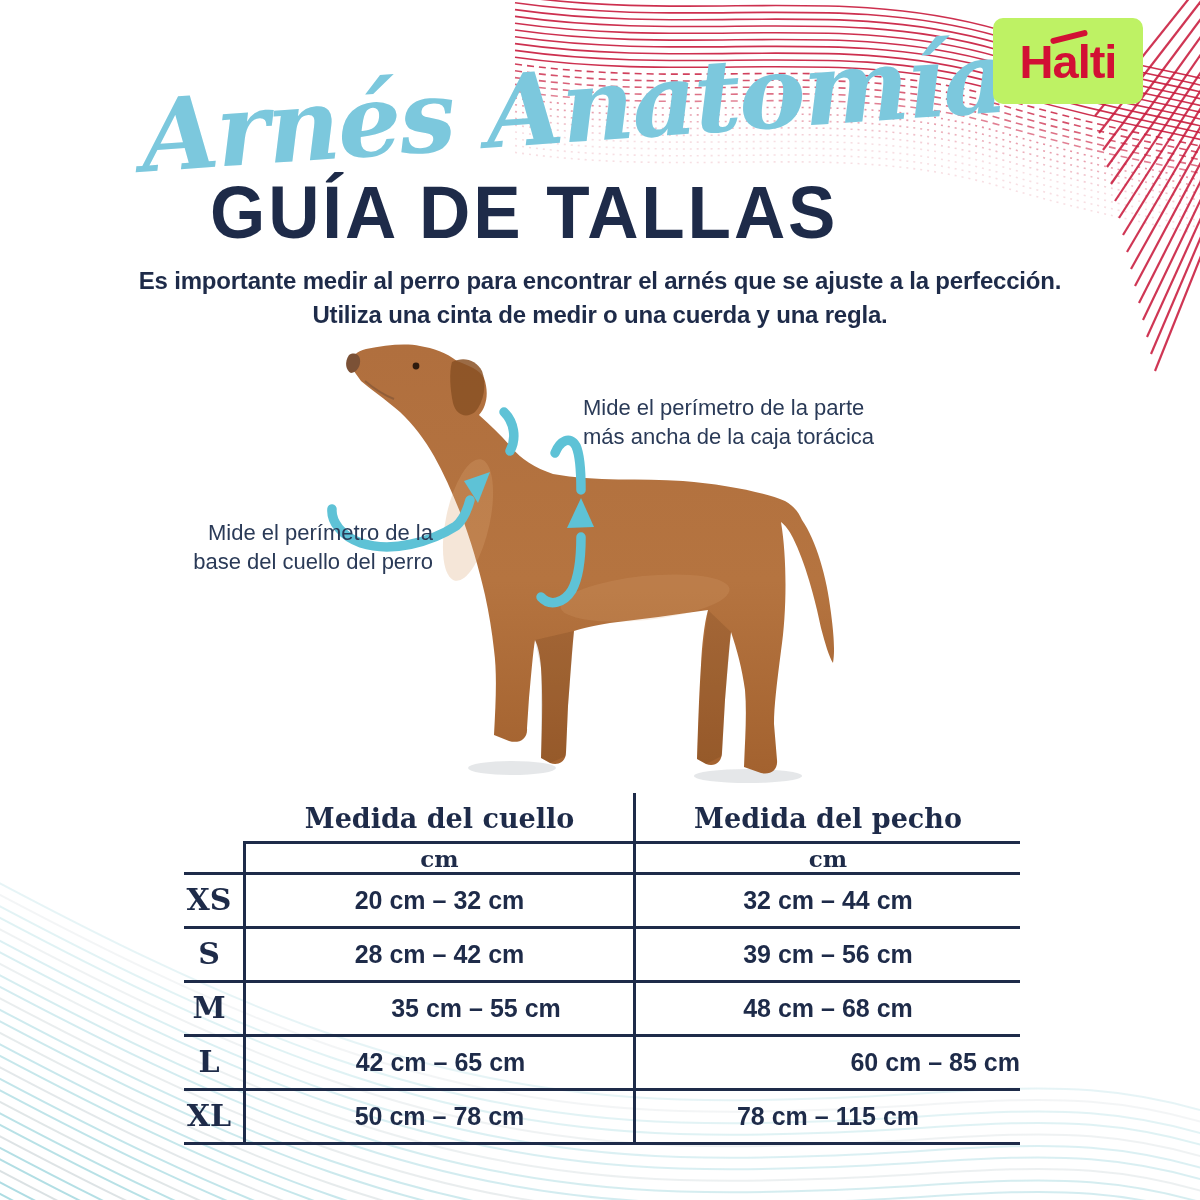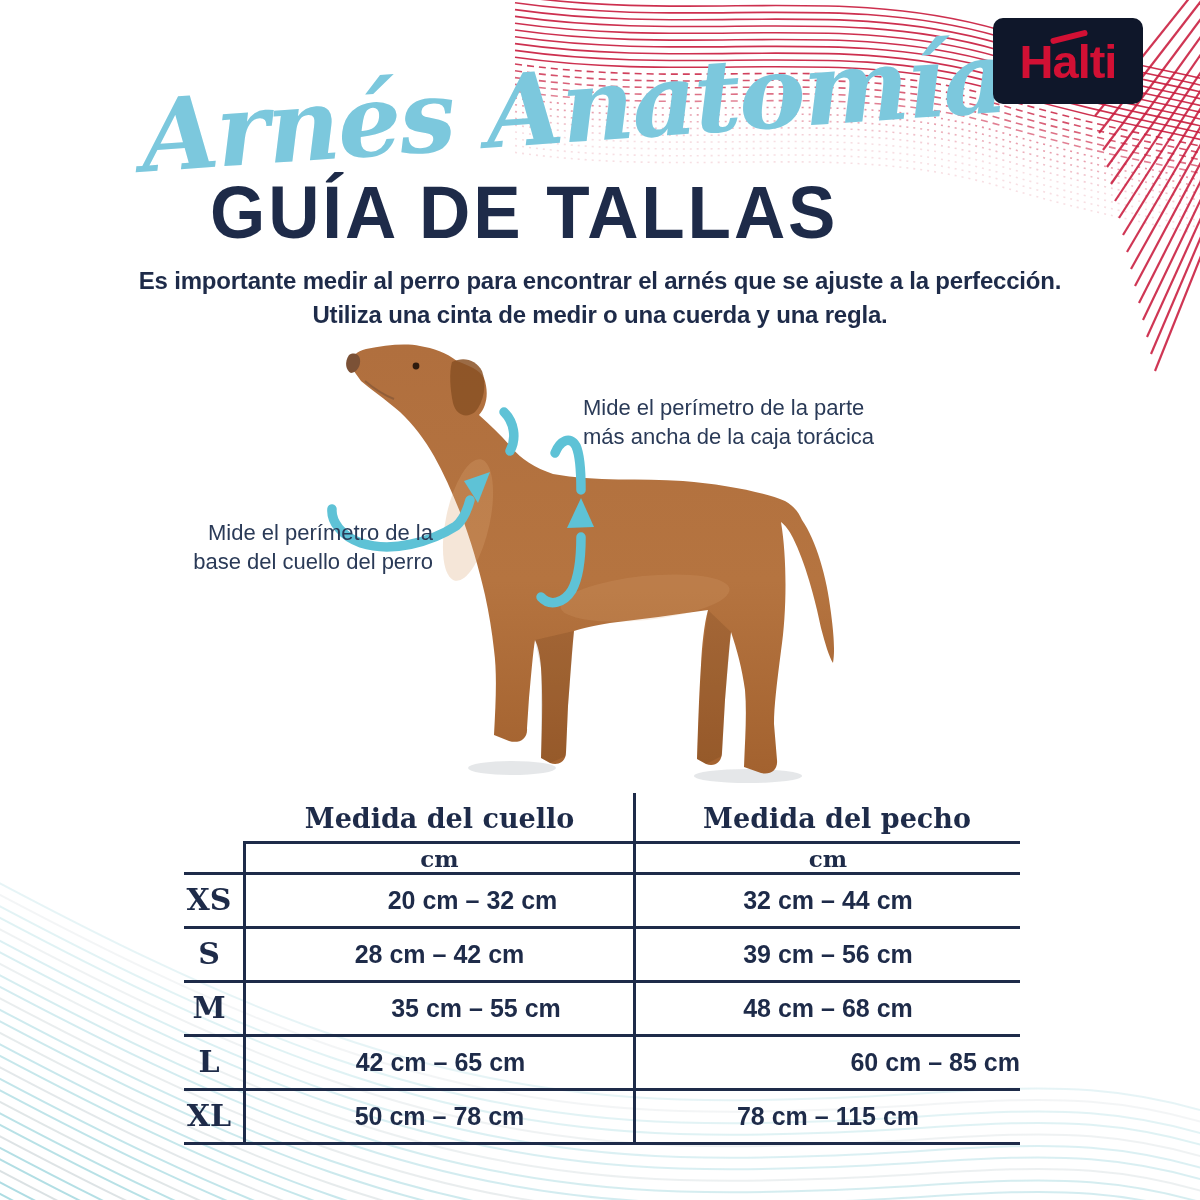--- a/index.html
+++ b/index.html
@@ -17,21 +17,21 @@
     font-size:100px;line-height:1.1;color:var(--sky);transform:rotate(-4deg);
     letter-spacing:-2px;white-space:nowrap;}
   .main-title{left:210px;top:176px;font-family:"Liberation Sans",sans-serif;
     font-weight:700;font-size:74px;line-height:1;color:var(--navy);
     letter-spacing:3px;transform:scaleX(0.96);transform-origin:left top;white-space:nowrap;}
   .intro{left:50px;top:264px;width:1100px;text-align:center;color:var(--navy);
     font-size:24px;font-weight:700;line-height:34px;letter-spacing:-0.2px;}
   .note{color:#2a3a57;font-size:22px;font-weight:500;line-height:29px;}
   .note-chest{left:583px;top:393px;width:340px;text-align:left;}
   .note-neck{left:158px;top:518px;width:275px;text-align:right;}
-  .logo-patch{left:993px;top:18px;width:150px;height:86px;background:#0f172a;
+  .logo-patch{left:993px;top:18px;width:150px;height:86px;background:#bef264;
     border-radius:10px;z-index:5;display:flex;align-items:center;justify-content:center;}
   .logo-text{font-family:"Liberation Sans",sans-serif;font-weight:700;font-size:47px;
     color:var(--red);letter-spacing:-1px;position:relative;}
   .logo-tbar{position:absolute;left:57px;top:16px;width:38px;height:6px;background:var(--red);
     transform:rotate(-14deg);border-radius:3px;}
   
   .tline{background:var(--navy);z-index:3;}
   .t-text{z-index:3;color:var(--navy);text-align:center;}
   .th{font-family:"DejaVu Serif",serif;font-weight:700;font-size:27px;}
   .tu{font-family:"DejaVu Serif",serif;font-weight:700;font-size:23px;}
@@ -238,26 +238,26 @@
   <div class="abs tline" style="left:243px;top:841px;width:3px;height:301px;"></div>
   <div class="abs tline" style="left:243px;top:841px;width:777px;height:3px;"></div>
   <div class="abs tline" style="left:184px;top:872px;width:836px;height:3px;"></div>
   <div class="abs tline" style="left:184px;top:926px;width:836px;height:3px;"></div>
   <div class="abs tline" style="left:184px;top:980px;width:836px;height:3px;"></div>
   <div class="abs tline" style="left:184px;top:1034px;width:836px;height:3px;"></div>
   <div class="abs tline" style="left:184px;top:1088px;width:836px;height:3px;"></div>
   <div class="abs tline" style="left:184px;top:1142px;width:836px;height:3px;"></div>
 
   <div class="abs t-text th" style="left:246px;top:803px;width:387px;">Medida del cuello</div>
-  <div class="abs t-text th" style="left:636px;top:803px;width:384px;padding-left:9px;">Medida del pecho</div>
+  <div class="abs t-text th" style="left:636px;top:803px;width:384px;">Medida del pecho</div>
   <div class="abs t-text tu" style="left:246px;top:845px;width:387px;">cm</div>
   <div class="abs t-text tu" style="left:636px;top:845px;width:384px;">cm</div>
 
   <div class="abs t-text tsize" style="left:178px;top:882px;width:62px;">XS</div>
-  <div class="abs t-text tval" style="left:246px;top:886px;width:387px;padding-left:33px;">20 cm – 32 cm</div>
+  <div class="abs t-text tval" style="left:246px;top:886px;width:387px;">20 cm – 32 cm</div>
   <div class="abs t-text tval" style="left:636px;top:886px;width:384px;">32 cm – 44 cm</div>
 
   <div class="abs t-text tsize" style="left:178px;top:936px;width:62px;">S</div>
   <div class="abs t-text tval" style="left:246px;top:940px;width:387px;">28 cm – 42 cm</div>
   <div class="abs t-text tval" style="left:636px;top:940px;width:384px;">39 cm – 56 cm</div>
 
   <div class="abs t-text tsize" style="left:178px;top:990px;width:62px;">M</div>
   <div class="abs t-text tval" style="left:246px;top:994px;width:460px;">35 cm – 55 cm</div>
   <div class="abs t-text tval" style="left:636px;top:994px;width:384px;">48 cm – 68 cm</div>
 

